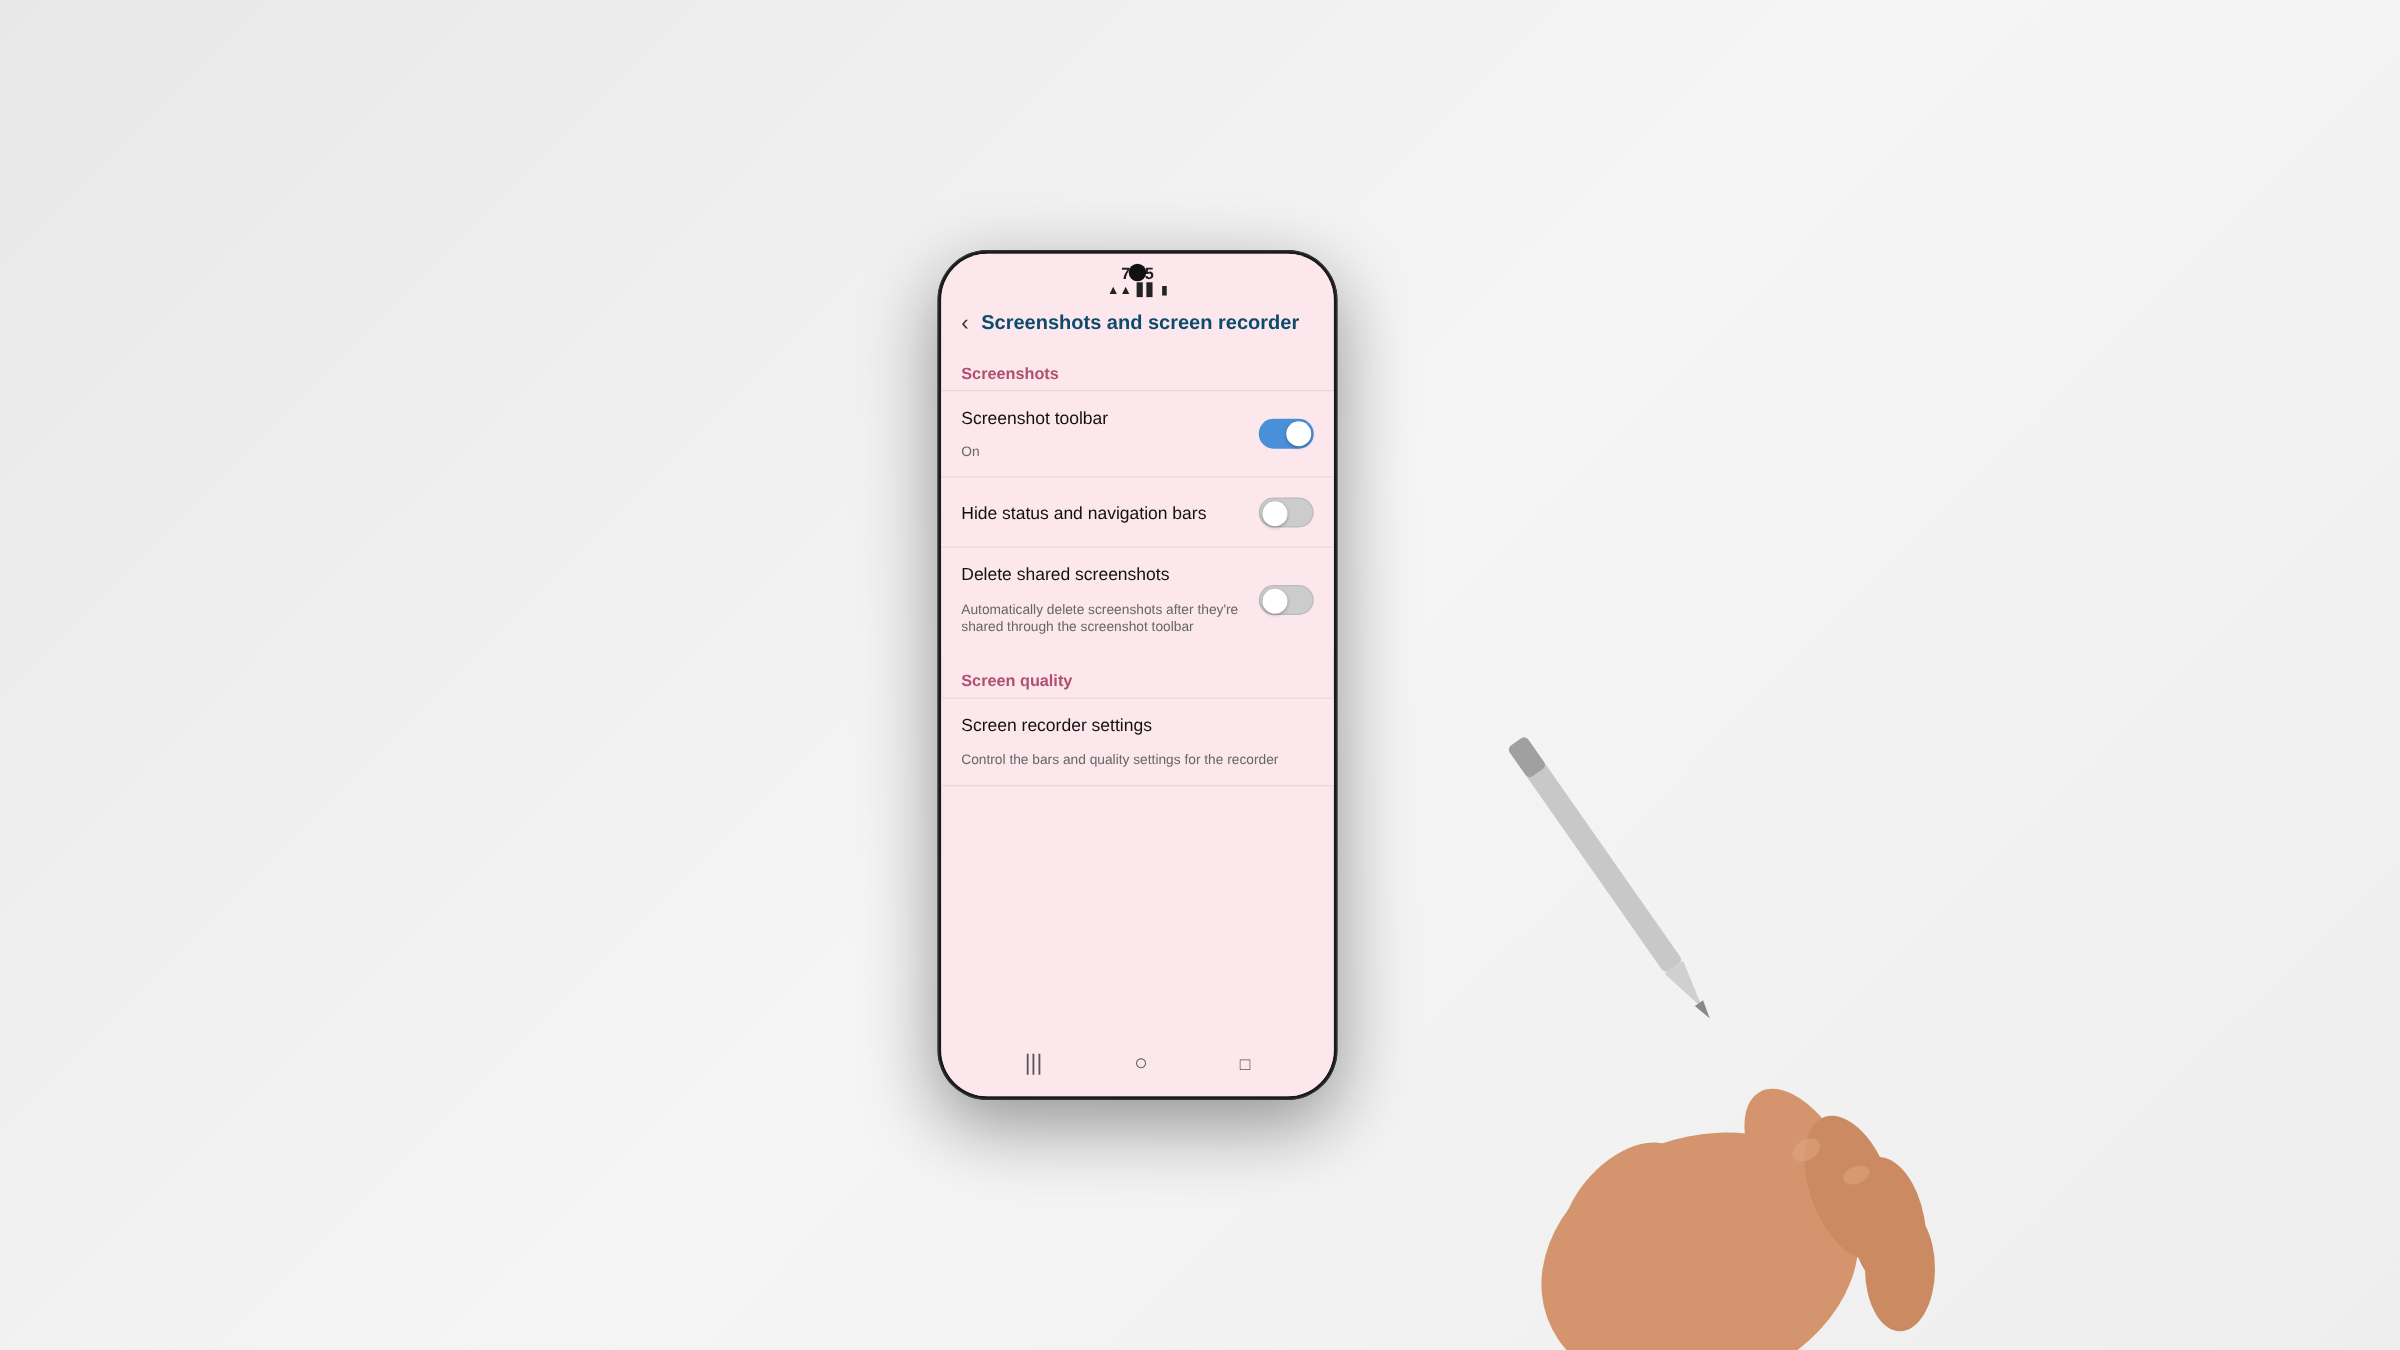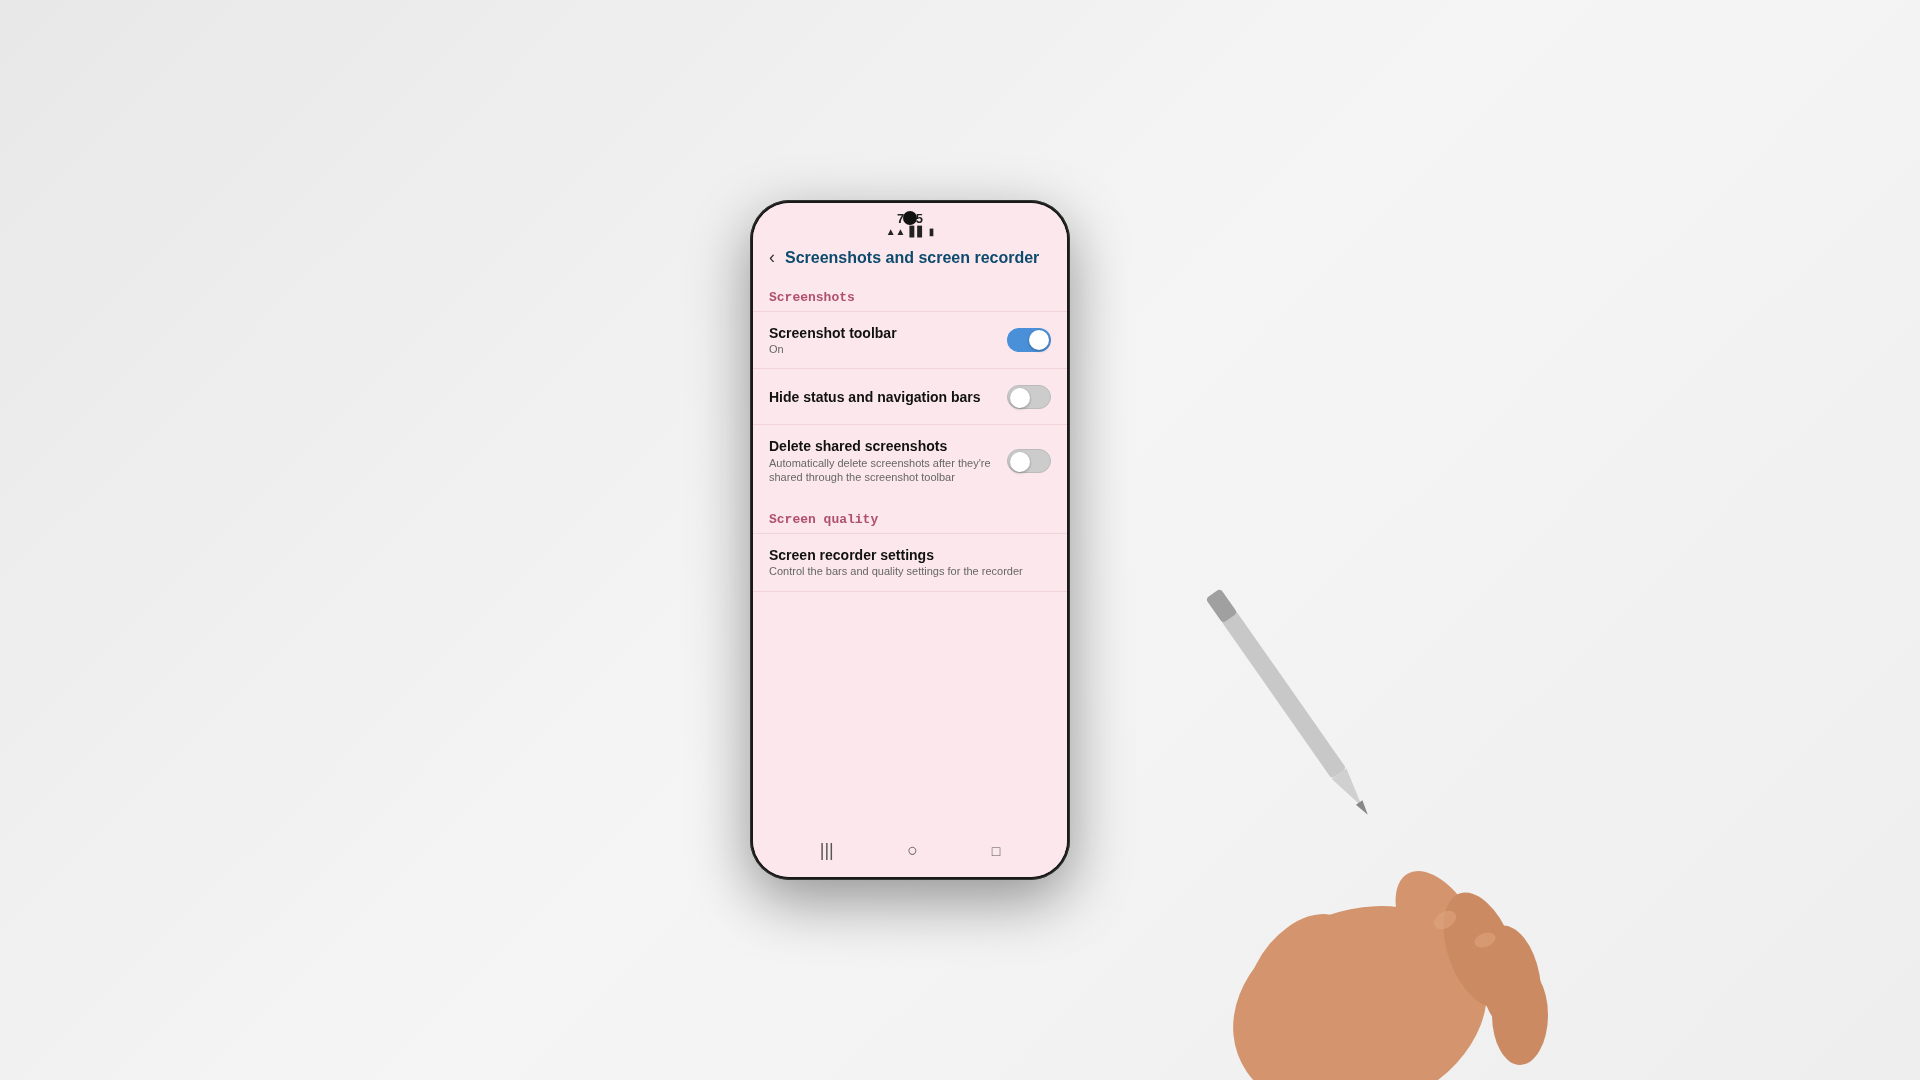--- a/index.html
+++ b/index.html
@@ -117,21 +117,20 @@
       overflow: hidden;
       background: #fce8ec;
       padding: 0;
     }
 
     .section-header {
       padding: 12px 16px 6px 16px;
       font-size: 13px;
       font-weight: 600;
       color: #b05070;
-      font-family: Liberation Mono, monospace;
     }
 
     .setting-item {
       display: flex;
       align-items: center;
       justify-content: space-between;
       padding: 12px 16px;
       background: #fce8ec;
       border-top: 1px solid rgba(180,100,120,0.15);
       min-height: 56px;
@@ -142,29 +141,29 @@
       align-items: center;
     }
 
     .setting-text {
       flex: 1;
       padding-right: 12px;
     }
 
     .setting-title {
       font-size: 14px;
-      font-weight: 700;
+      font-weight: 400;
       color: #111;
       line-height: 1.3;
     }
 
     .setting-subtitle {
       font-size: 11px;
       color: #666;
-      margin-top: 0;
+      margin-top: 12px;
       line-height: 1.3;
     }
 
     
     .toggle {
       width: 44px;
       height: 24px;
       border-radius: 12px;
       position: relative;
       flex-shrink: 0;

